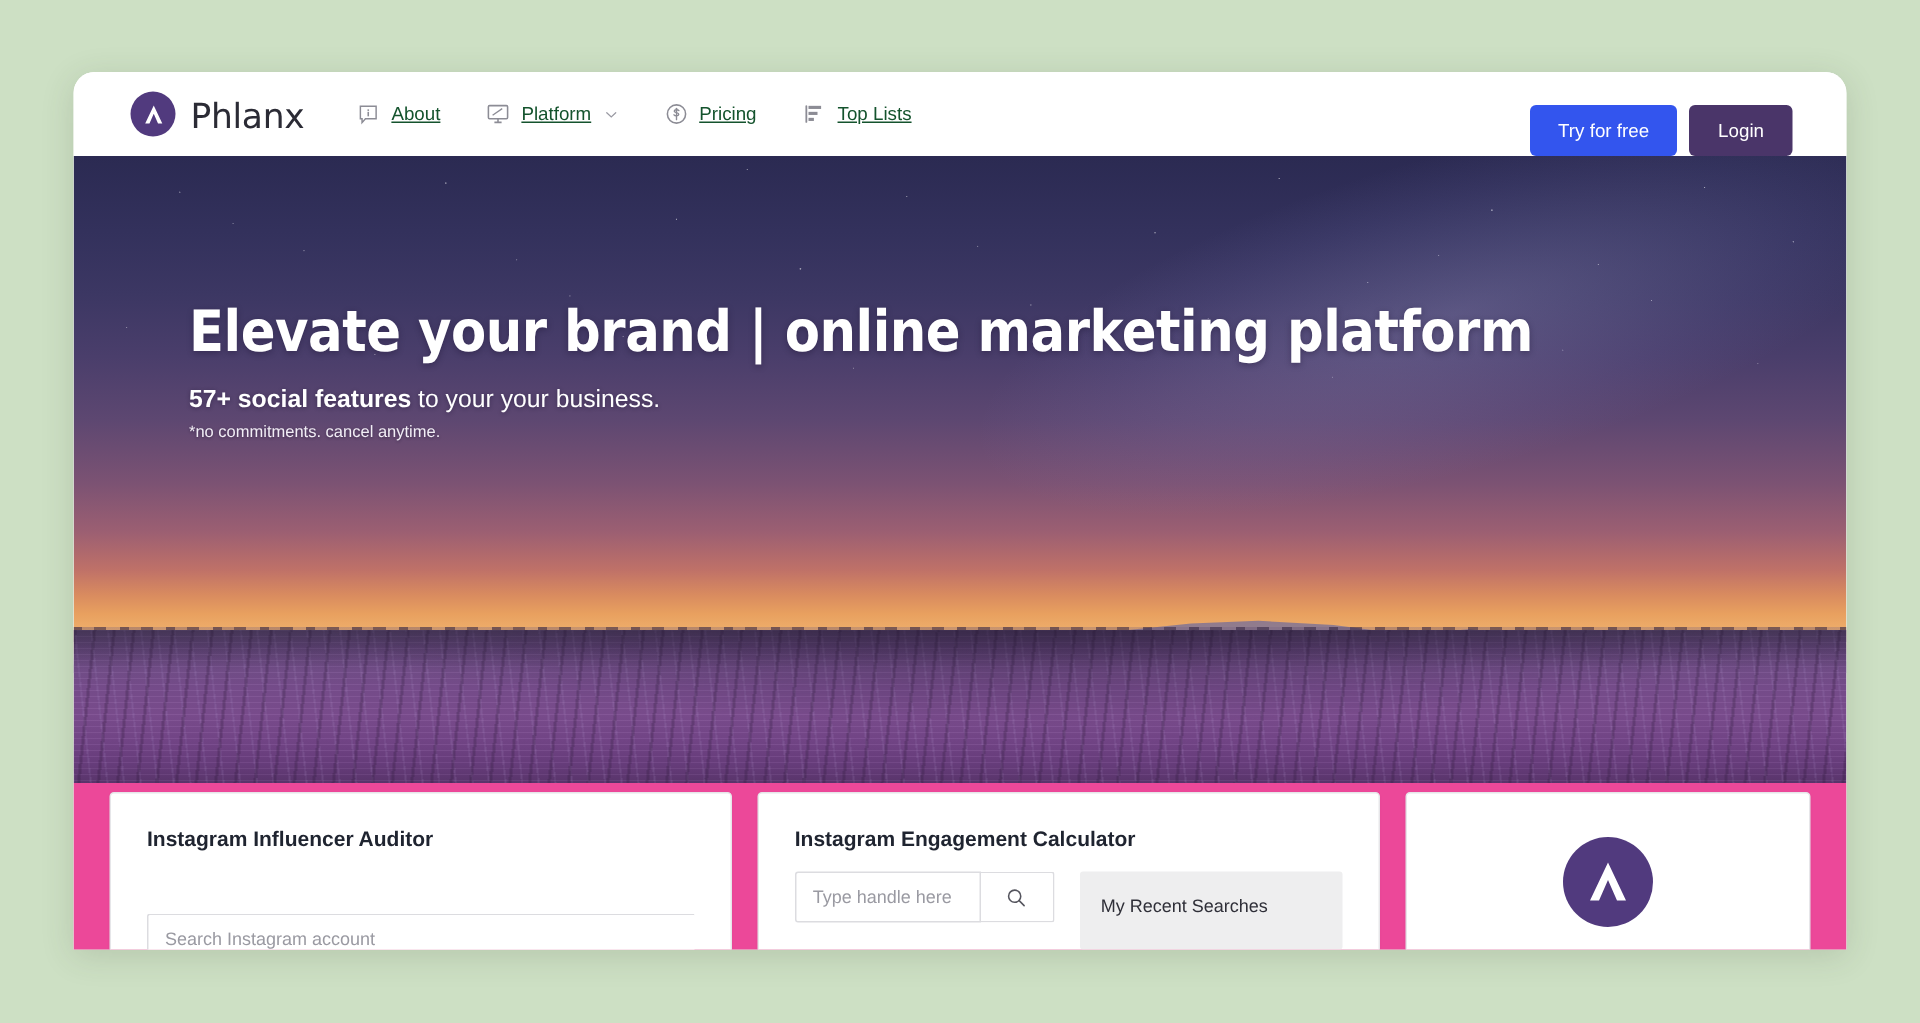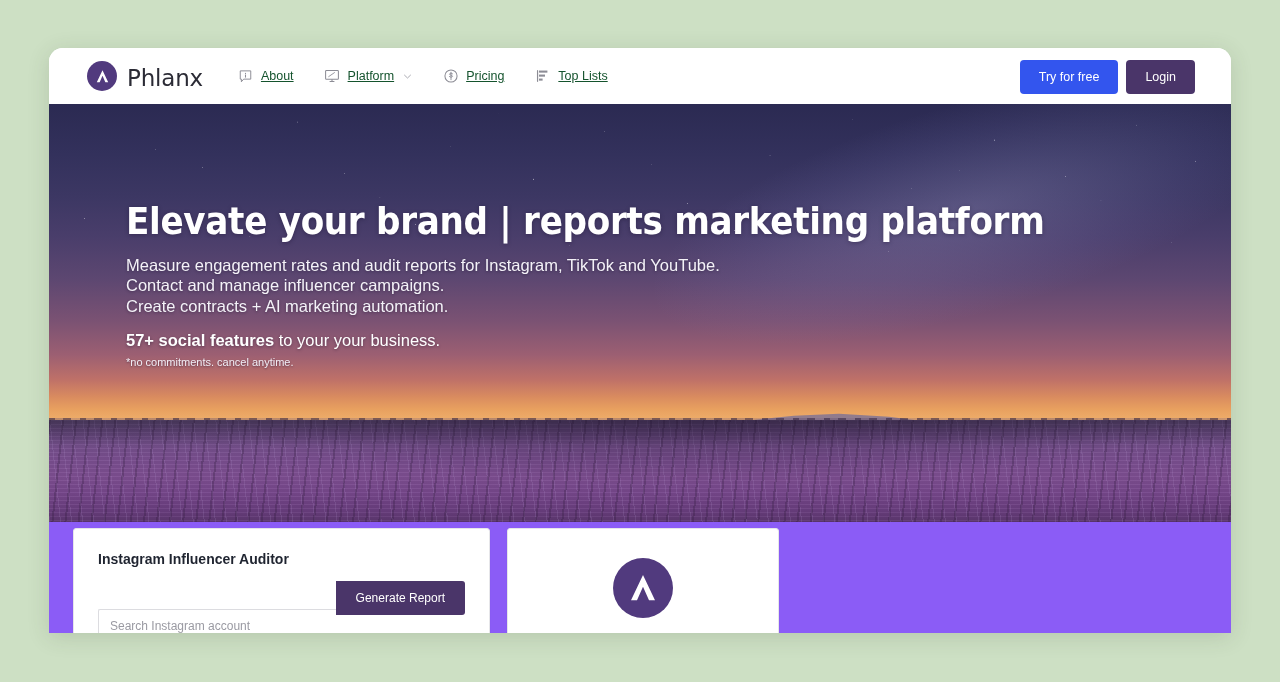--- a/index.html
+++ b/index.html
@@ -97,24 +97,24 @@
     width: 9px;
     height: 9px;
     margin-left: 2px;
     color: #9a9aa3;
   }
   .nav-caret svg { display: block; }
 
   .nav-actions {
     position: absolute;
     right: 36px;
-    top: 12px;
+    top: 0;
     height: 56px;
     display: flex;
-    align-items: flex-start;
+    align-items: flex-end;
     gap: 8px;
   }
   .btn {
     border: none;
     cursor: pointer;
     font-family: "Liberation Sans", sans-serif;
     border-radius: 4px;
     font-size: 12.5px;
     white-space: nowrap;
   }
@@ -312,21 +312,21 @@
     margin-top: 6px;
     font-size: 11px;
     color: #f2eef6;
     text-shadow: 0 1px 2px rgba(20,12,40,.45);
   }
 
   
   .cards-strip {
     position: relative;
     height: 139px;
-    background: #8b5cf6;
+    background: #ec4899;
     padding: 0 24px;
     display: flex;
     gap: 17px;
     align-items: flex-start;
   }
   .card {
     background: #ffffff;
     border: 1px solid #e6e6e9;
     border-radius: 3px;
     height: 120px;
@@ -516,46 +516,59 @@
     </div>
 
     <div class="hero-treeline"></div>
 
     <div class="hero-field">
       <div class="hero-field-rows"></div>
       <div class="hero-field-converge"></div>
     </div>
 
     <div class="hero-content">
-      <h1 class="hero-title">Elevate your brand | reports marketing platform</h1>
-
-      <div class="hero-sub">
-        <div>Measure engagement rates and audit reports for Instagram, TikTok and YouTube.</div>
-        <div>Contact and manage influencer campaigns.</div>
-        <div>Create contracts + AI marketing automation.</div>
-      </div>
+      <h1 class="hero-title">Elevate your brand | online marketing platform</h1>
+
 
       <div class="hero-feature">
         <b>57+ social features</b><span> to your your business.</span>
       </div>
 
       <div class="hero-note">*no commitments. cancel anytime.</div>
     </div>
   </div>
 
   <div class="cards-strip">
 
     <div class="card card-a">
       <div class="card-title">Instagram Influencer Auditor</div>
       <div class="auditor-row">
         <input class="text-input" type="text" placeholder="Search Instagram account" style="">
-        <button class="btn-generate">Generate Report</button>
-      </div>
-    </div>
-
+      </div>
+    </div>
+
+    <div class="card card-b">
+      <div class="card-title">Instagram Engagement Calculator</div>
+      <div class="calc-row">
+        <div class="calc-input-group">
+          <input class="calc-input" type="text" placeholder="Type handle here" style="">
+          <button class="btn-search">
+            <span>
+              <svg width="15" height="15" viewBox="0 0 20 20" aria-hidden="true">
+                <circle cx="8.6" cy="8.6" r="5.4" fill="none" stroke="#55555e" stroke-width="1.4"></circle>
+                <path d="M12.6 12.6 L17 17" stroke="#55555e" stroke-width="1.4" stroke-linecap="round"></path>
+              </svg>
+            </span>
+          </button>
+        </div>
+        <div class="recent-panel">
+          <span>My Recent Searches</span>
+        </div>
+      </div>
+    </div>
 
     <div class="card card-c">
       <div class="card-logo">
         <svg width="40" height="40" viewBox="0 0 24 24" aria-hidden="true">
           <path d="M12 4.2 L19.2 19.4 L15.6 19.4 L12 11.2 L8.4 19.4 L4.8 19.4 Z" fill="#ffffff"></path>
         </svg>
       </div>
     </div>
 
   </div>

